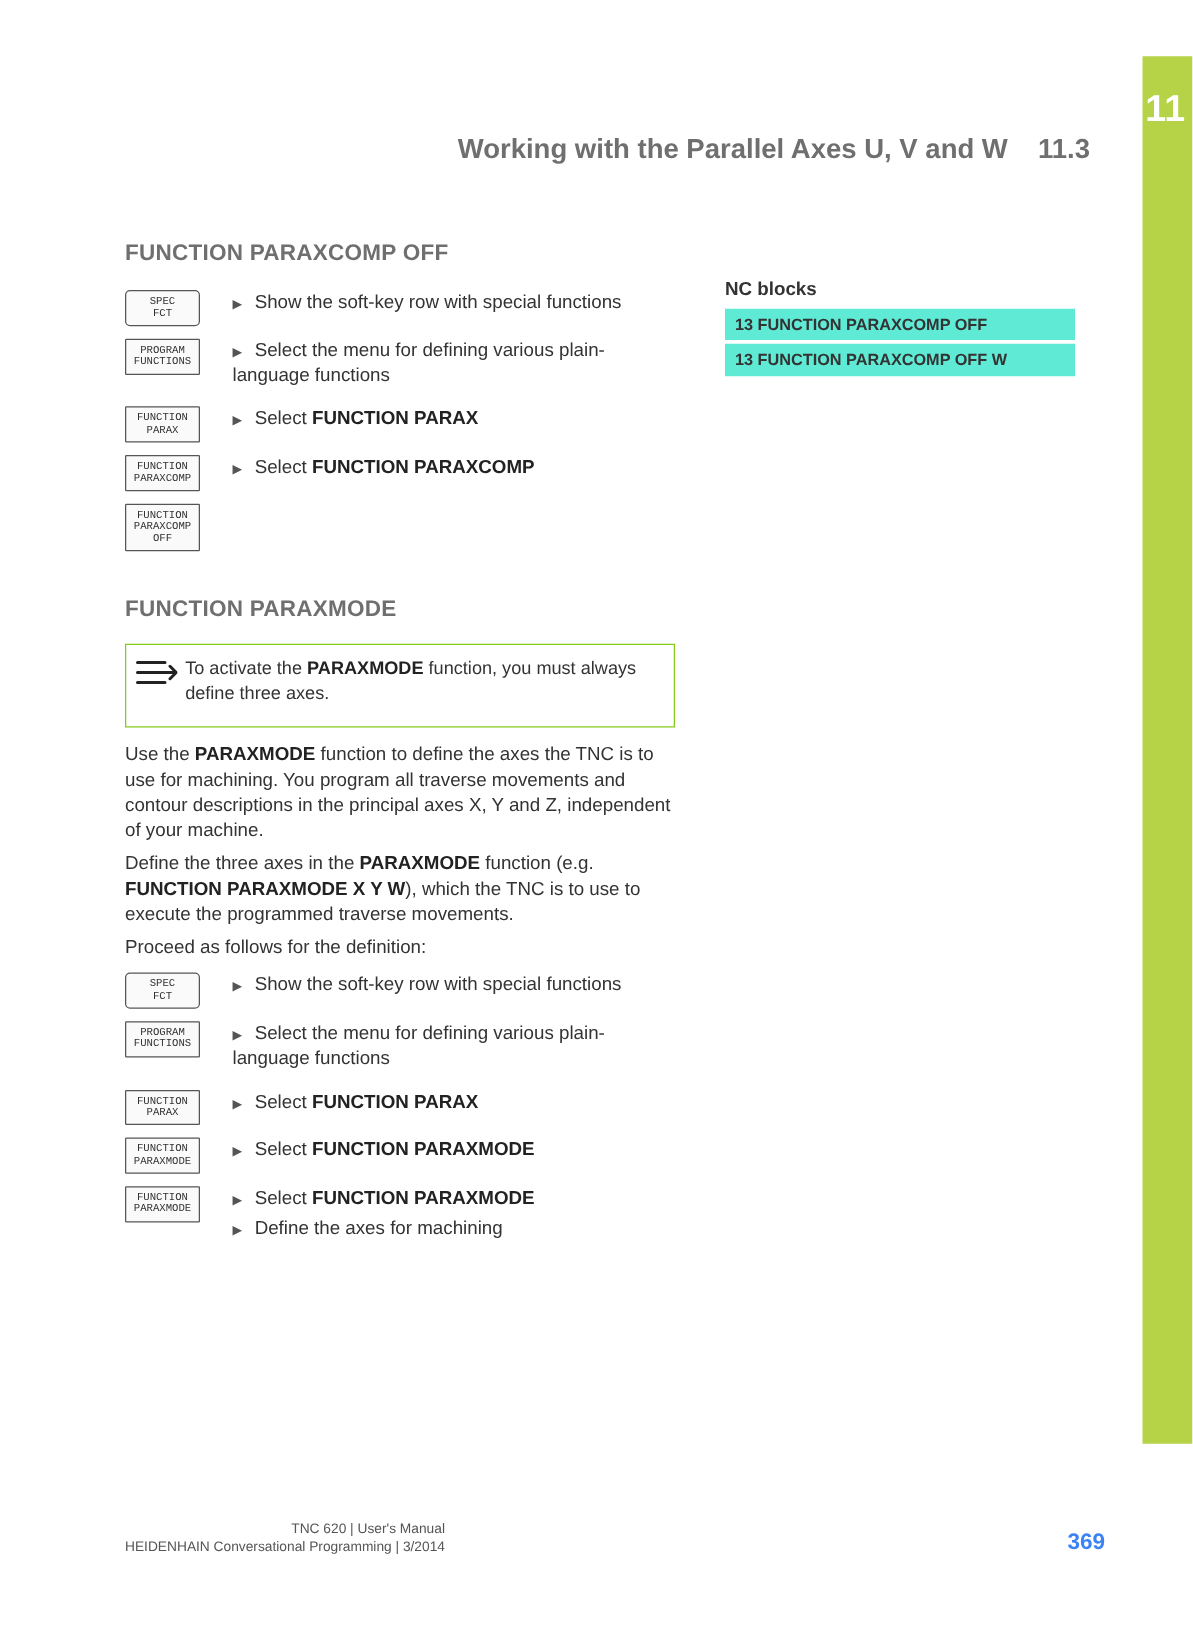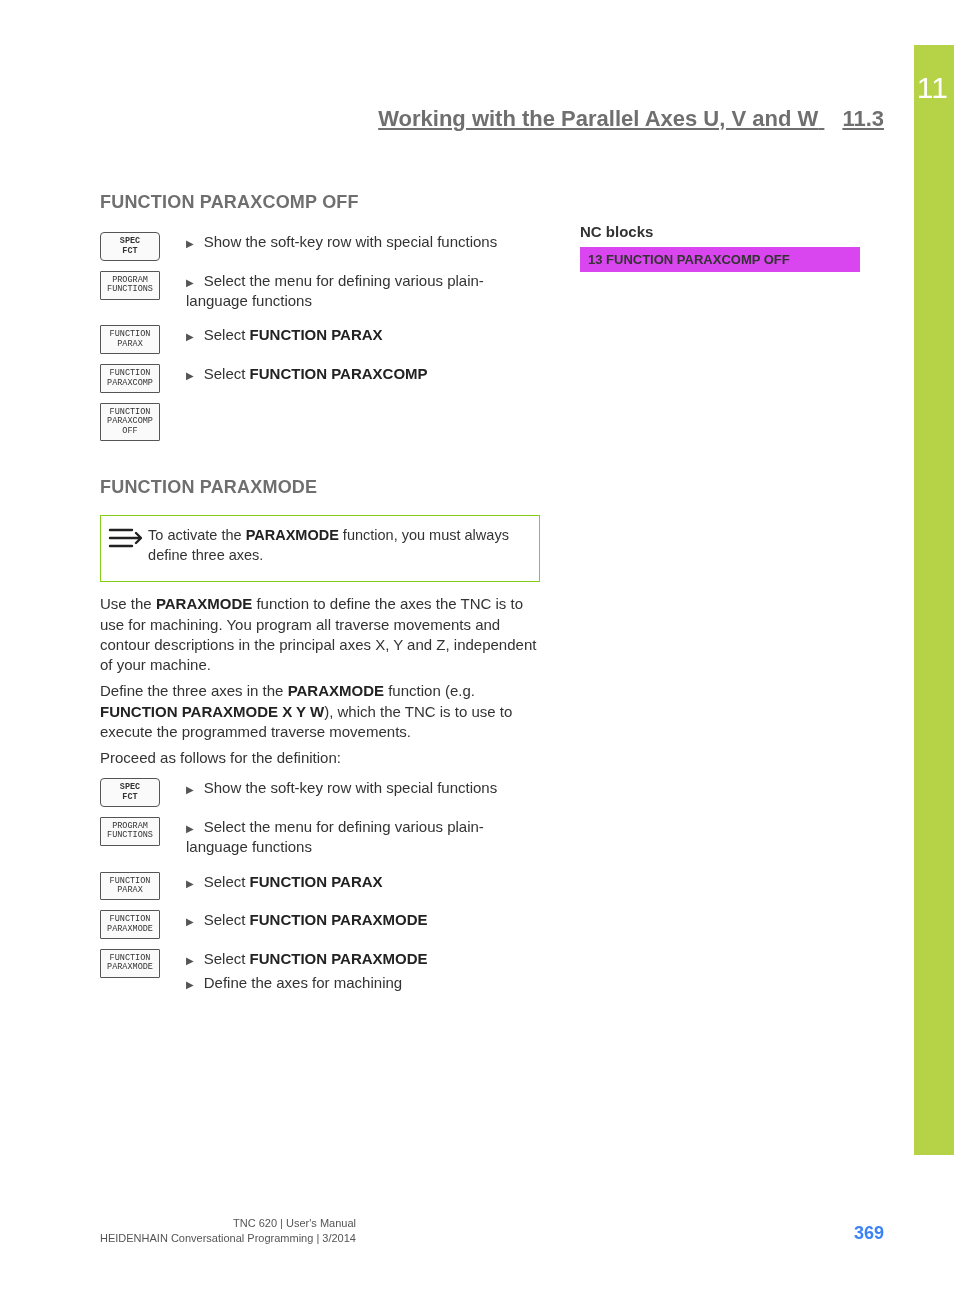--- a/index.html
+++ b/index.html
@@ -18,30 +18,29 @@
     position:absolute;
     right:0; top:45px;
     width:40px; height:1110px;
     background:#b6d348;
   }
   .chapter-num {
     position:absolute;
     right:6px; top:68px;
     color:#fff;
     font-size:30px;
-    font-weight:normal;
+    font-weight:bold;
   }
   .running-head {
     position:absolute;
-    top:104px; right:70px;
+    top:104px; right:82px;
     font-size:22px;
     font-weight:bold;
     color:#6f6f6f;
     text-align:right;
-    text-decoration:underline;
   }
   .running-head .sec { margin-left:18px; }
   .content {
     position:absolute;
     left:100px; top:190px;
     width:780px;
   }
   h2.section {
     color:#6f6f6f;
     font-size:18px;
@@ -61,32 +60,32 @@
     font-size:8.5px;
     text-align:center;
     padding:4px 2px;
     margin-right:26px;
     line-height:1.1;
     background:#fafafa;
     border-radius:1px;
     box-sizing:border-box;
     flex-shrink:0;
   }
-  .hardkey { border-radius:4px;font-weight:bold; }
+  .hardkey { border-radius:4px; }
   .bullets { list-style:none; padding:0; margin:0; }
   .bullets li::before {
     content:"▶";
     font-size:10px;
     color:#555;
     margin-right:10px;
   }
   .bullets li { margin-bottom:4px; }
   .nc-head { font-weight:bold; margin-bottom:4px; }
   .nc-line {
-    background:#d946ef;
+    background:#5eead4;
     padding:4px 8px;
     margin-bottom:3px;
     font-size:13px;
     font-weight:bold;
   }
   .note-box {
     border:1px solid #84cc16;
     display:flex;
     margin:8px 0 12px 0;
   }
@@ -161,20 +160,21 @@
           </div>
           <div class="step-row">
             <div class="softkey">FUNCTION<br>PARAXCOMP<br>OFF</div>
           </div>
         </div>
     </div>
     <div class="right">
       <div class="nc-head">NC blocks</div>
       <div>
           <div class="nc-line">13 FUNCTION PARAXCOMP OFF</div>
+          <div class="nc-line">13 FUNCTION PARAXCOMP OFF W</div>
         </div>
     </div>
   </div>
 
   <h2 class="section" style="margin-top:34px">FUNCTION PARAXMODE</h2>
   <div class="col-wrap">
     <div class="left">
       <div class="note-box">
         <div class="note-icon">
           <svg width="34" height="24" viewBox="0 0 34 24">

